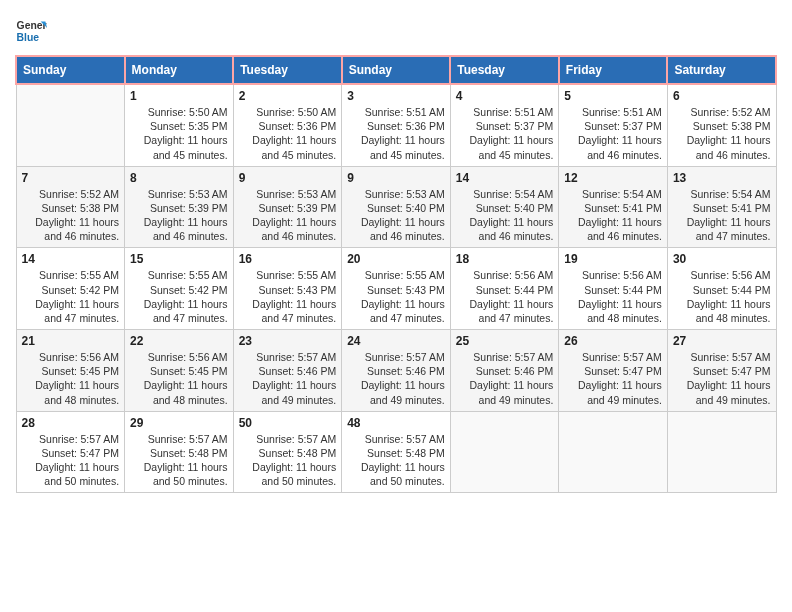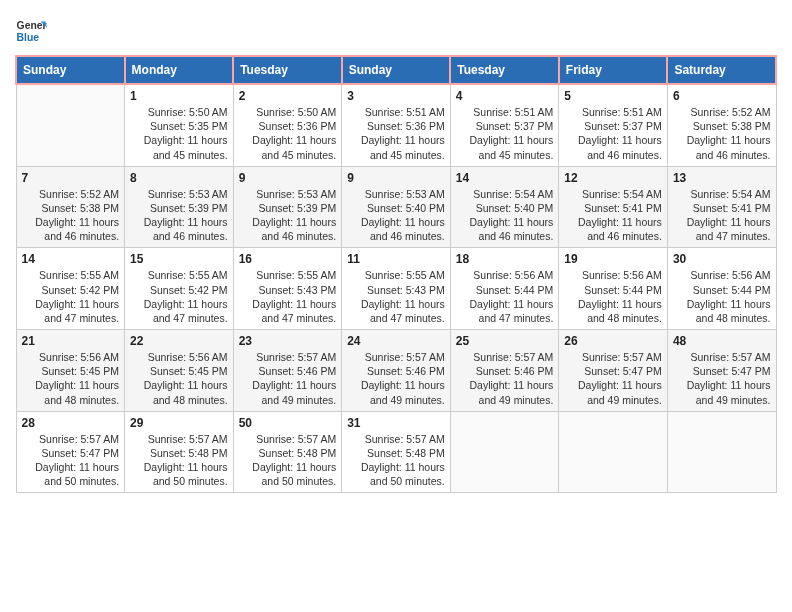--- a/index.html
+++ b/index.html
@@ -180,21 +180,21 @@
         </td>
         <td>
           <span class="day-number">15</span>
           <div class="day-info">Sunrise: 5:55 AM<br>Sunset: 5:42 PM<br>Daylight: 11 hours<br>and 47 minutes.</div>
         </td>
         <td>
           <span class="day-number">16</span>
           <div class="day-info">Sunrise: 5:55 AM<br>Sunset: 5:43 PM<br>Daylight: 11 hours<br>and 47 minutes.</div>
         </td>
         <td>
-          <span class="day-number">11</span>
+          <span class="day-number">20</span>
           <div class="day-info">Sunrise: 5:55 AM<br>Sunset: 5:43 PM<br>Daylight: 11 hours<br>and 47 minutes.</div>
         </td>
         <td>
           <span class="day-number">18</span>
           <div class="day-info">Sunrise: 5:56 AM<br>Sunset: 5:44 PM<br>Daylight: 11 hours<br>and 47 minutes.</div>
         </td>
         <td>
           <span class="day-number">19</span>
           <div class="day-info">Sunrise: 5:56 AM<br>Sunset: 5:44 PM<br>Daylight: 11 hours<br>and 48 minutes.</div>
         </td>
@@ -222,39 +222,39 @@
         </td>
         <td>
           <span class="day-number">25</span>
           <div class="day-info">Sunrise: 5:57 AM<br>Sunset: 5:46 PM<br>Daylight: 11 hours<br>and 49 minutes.</div>
         </td>
         <td>
           <span class="day-number">26</span>
           <div class="day-info">Sunrise: 5:57 AM<br>Sunset: 5:47 PM<br>Daylight: 11 hours<br>and 49 minutes.</div>
         </td>
         <td>
-          <span class="day-number">48</span>
+          <span class="day-number">27</span>
           <div class="day-info">Sunrise: 5:57 AM<br>Sunset: 5:47 PM<br>Daylight: 11 hours<br>and 49 minutes.</div>
         </td>
       </tr>
       <tr>
         <td>
           <span class="day-number">28</span>
           <div class="day-info">Sunrise: 5:57 AM<br>Sunset: 5:47 PM<br>Daylight: 11 hours<br>and 50 minutes.</div>
         </td>
         <td>
           <span class="day-number">29</span>
           <div class="day-info">Sunrise: 5:57 AM<br>Sunset: 5:48 PM<br>Daylight: 11 hours<br>and 50 minutes.</div>
         </td>
         <td>
           <span class="day-number">50</span>
           <div class="day-info">Sunrise: 5:57 AM<br>Sunset: 5:48 PM<br>Daylight: 11 hours<br>and 50 minutes.</div>
         </td>
         <td>
-          <span class="day-number">31</span>
+          <span class="day-number">48</span>
           <div class="day-info">Sunrise: 5:57 AM<br>Sunset: 5:48 PM<br>Daylight: 11 hours<br>and 50 minutes.</div>
         </td>
         <td class="empty-cell"></td>
         <td class="empty-cell"></td>
         <td class="empty-cell"></td>
       </tr>
     </tbody>
 </table>
 
 </body></html>

